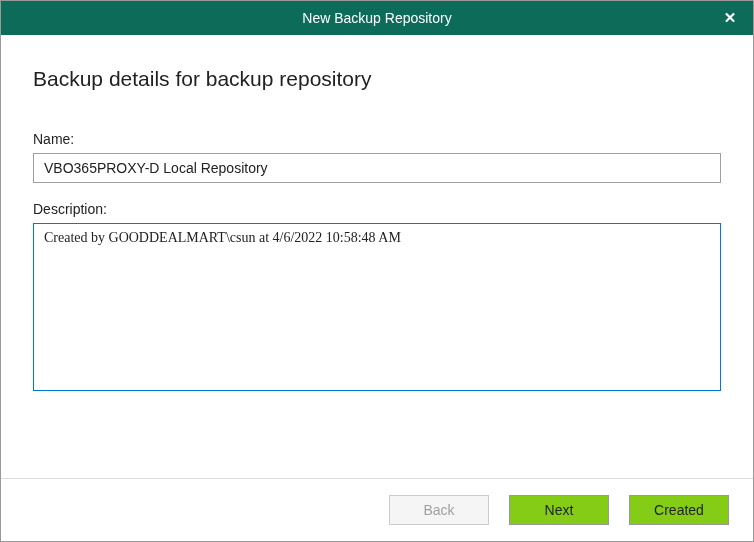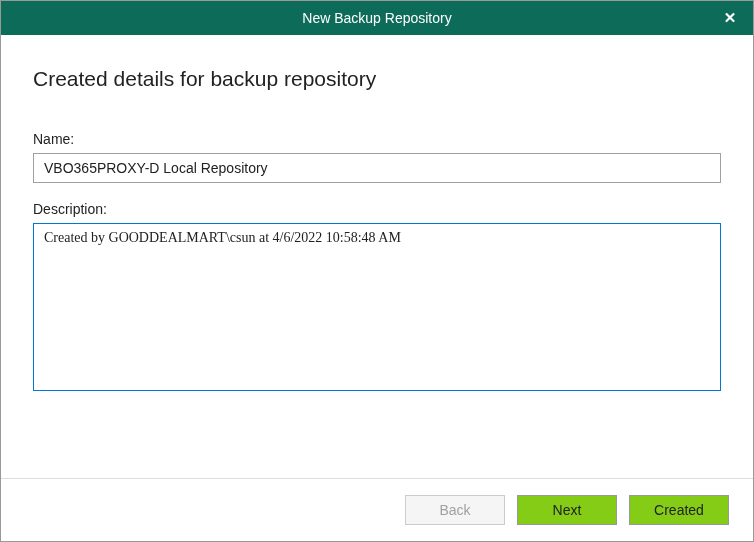--- a/index.html
+++ b/index.html
@@ -82,21 +82,21 @@
       font-size: 14px;
       border: 1px solid #0078d4;
       font-family: Liberation Serif, serif;
       color: #222;
       resize: none;
     }
     .footer {
       display: flex;
       justify-content: flex-end;
       align-items: center;
-      gap: 12px;
+      gap: 20px;
       padding: 16px 24px;
       border-top: 1px solid #ddd;
       margin-top: auto;
     }
     .btn {
       min-width: 100px;
       height: 30px;
       padding: 0 18px;
       font-size: 14px;
       font-family: inherit;
@@ -117,21 +117,21 @@
 
 <div class="window">
   <div class="titlebar">
     <span class="titlebar-text">New Backup Repository</span>
     <div class="close-btn">
       <span>✕</span>
     </div>
   </div>
 
   <div class="content">
-    <div class="heading">Created details for backup repository</div>
+    <div class="heading">Backup details for backup repository</div>
 
     <div class="label">Name:</div>
     <input type="text" class="text-input" value="VBO365PROXY-D Local Repository" style="">
 
     <div class="label">Description:</div>
     <textarea class="textarea-input" style="">Created by GOODDEALMART\csun at 4/6/2022 10:58:48 AM</textarea>
   </div>
 
   <div class="footer">
     <button class="btn" disabled="">Back</button>

